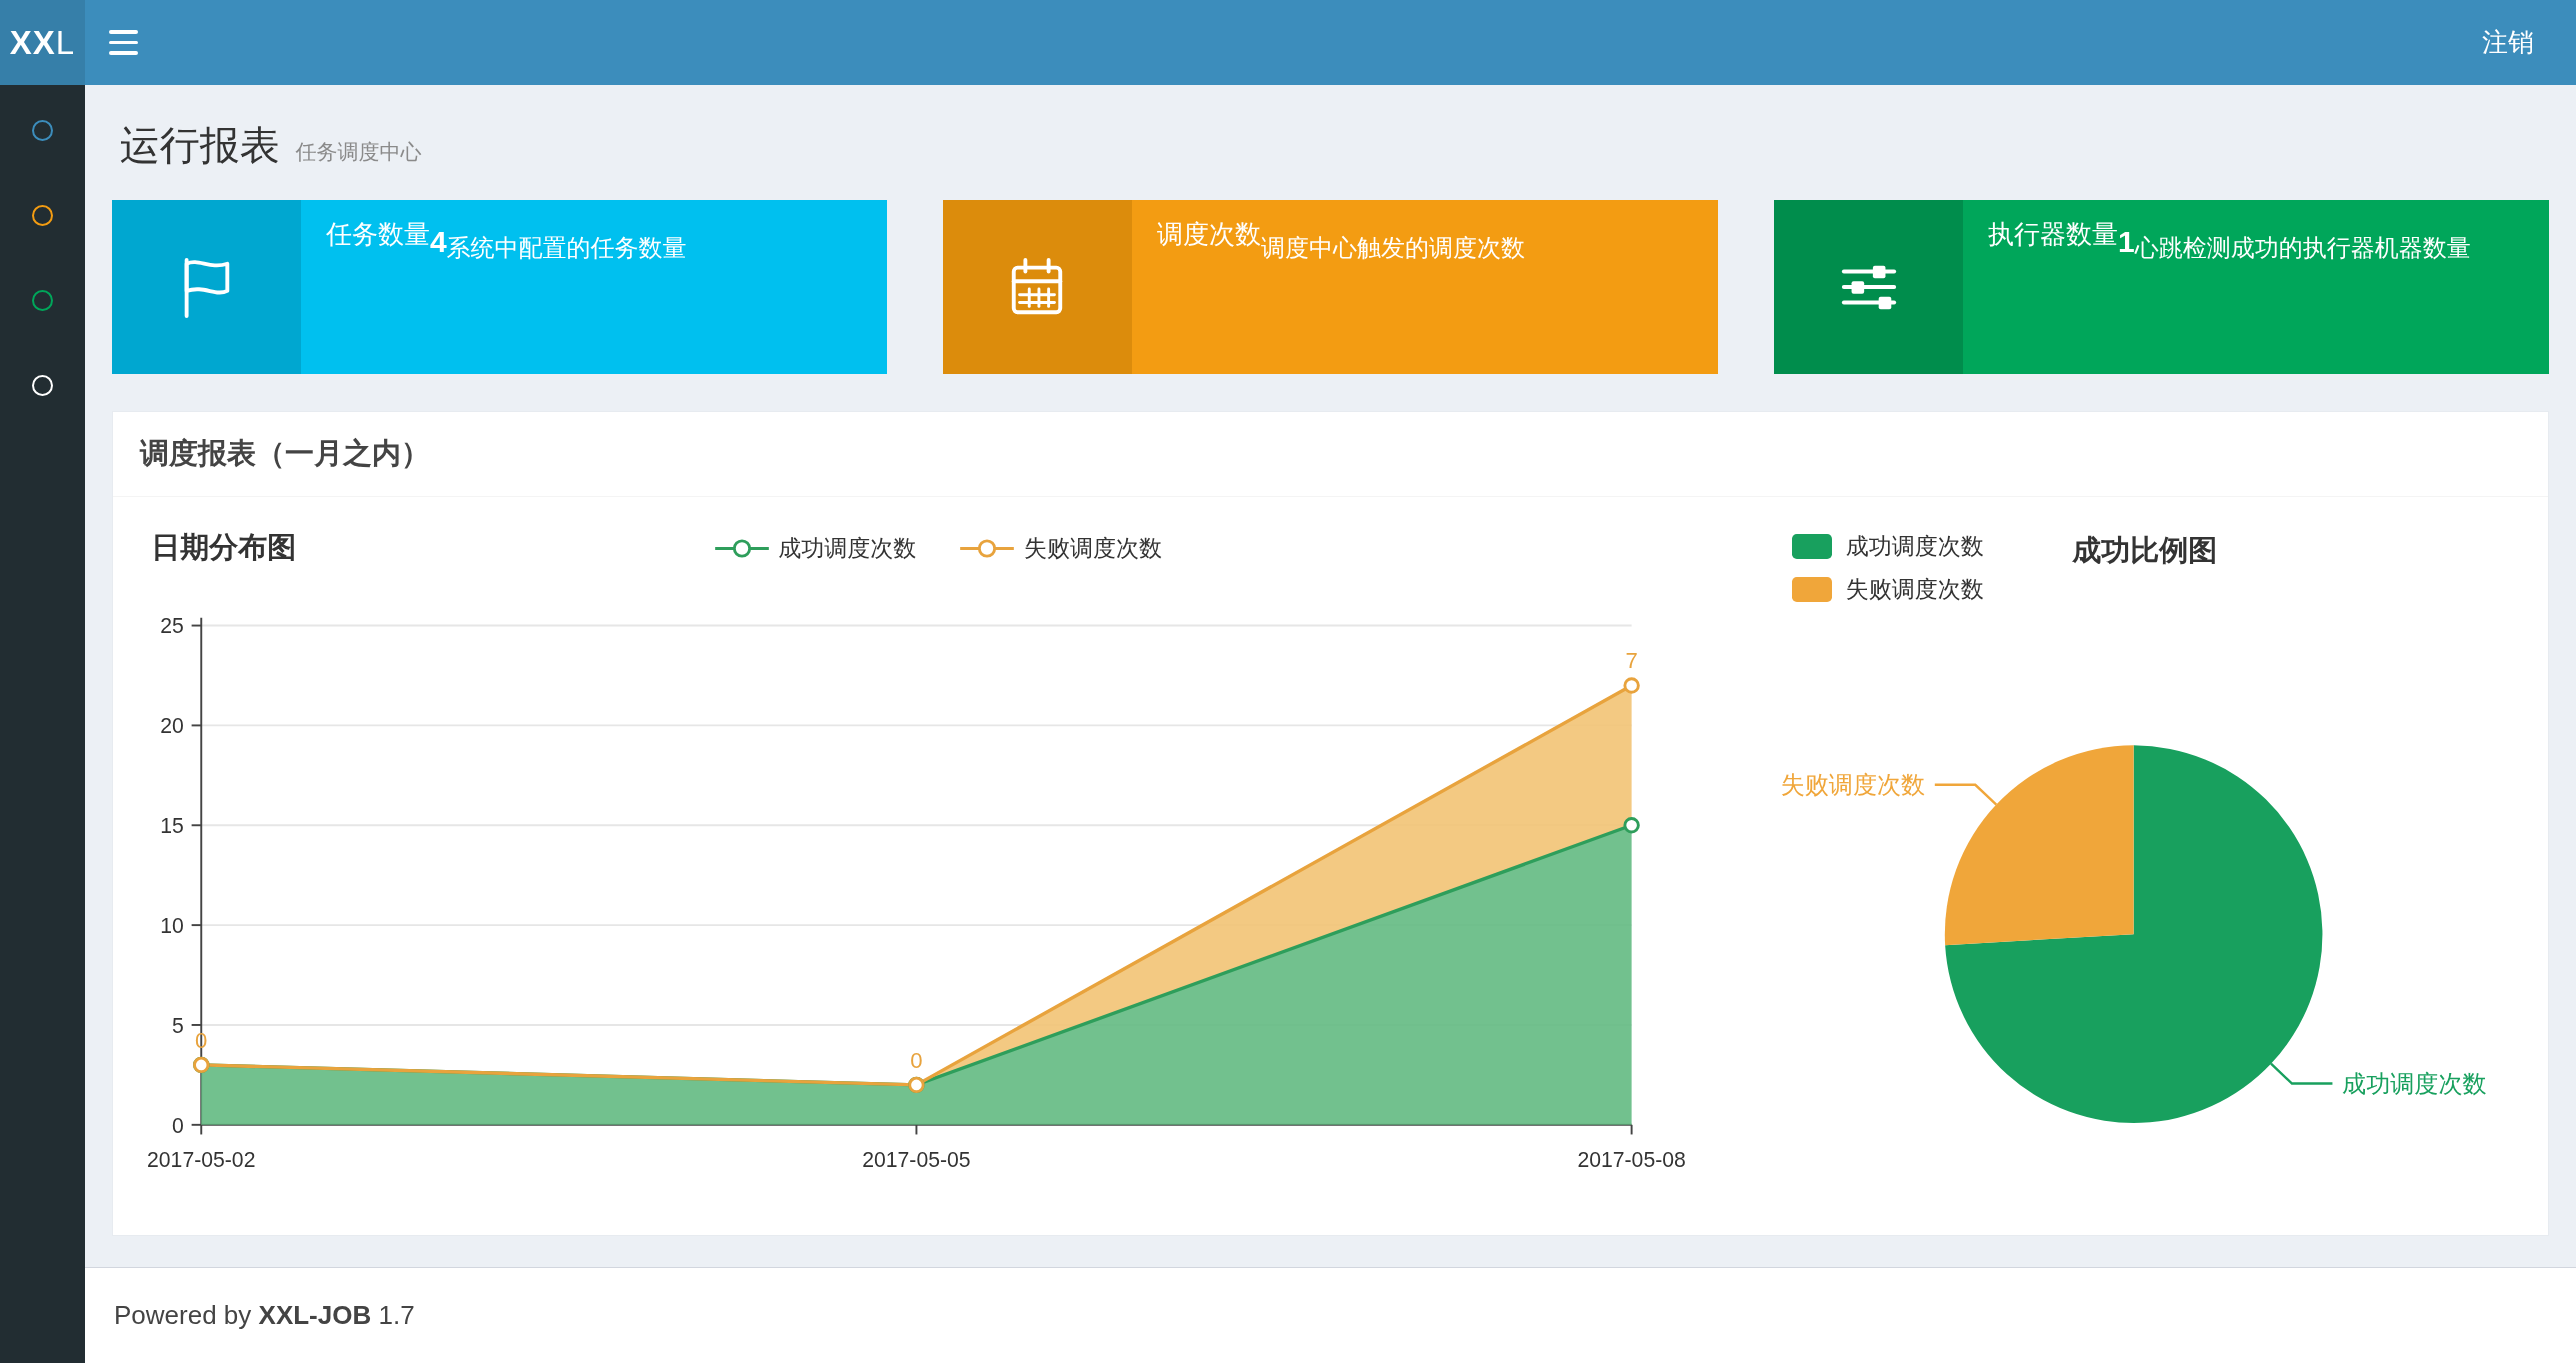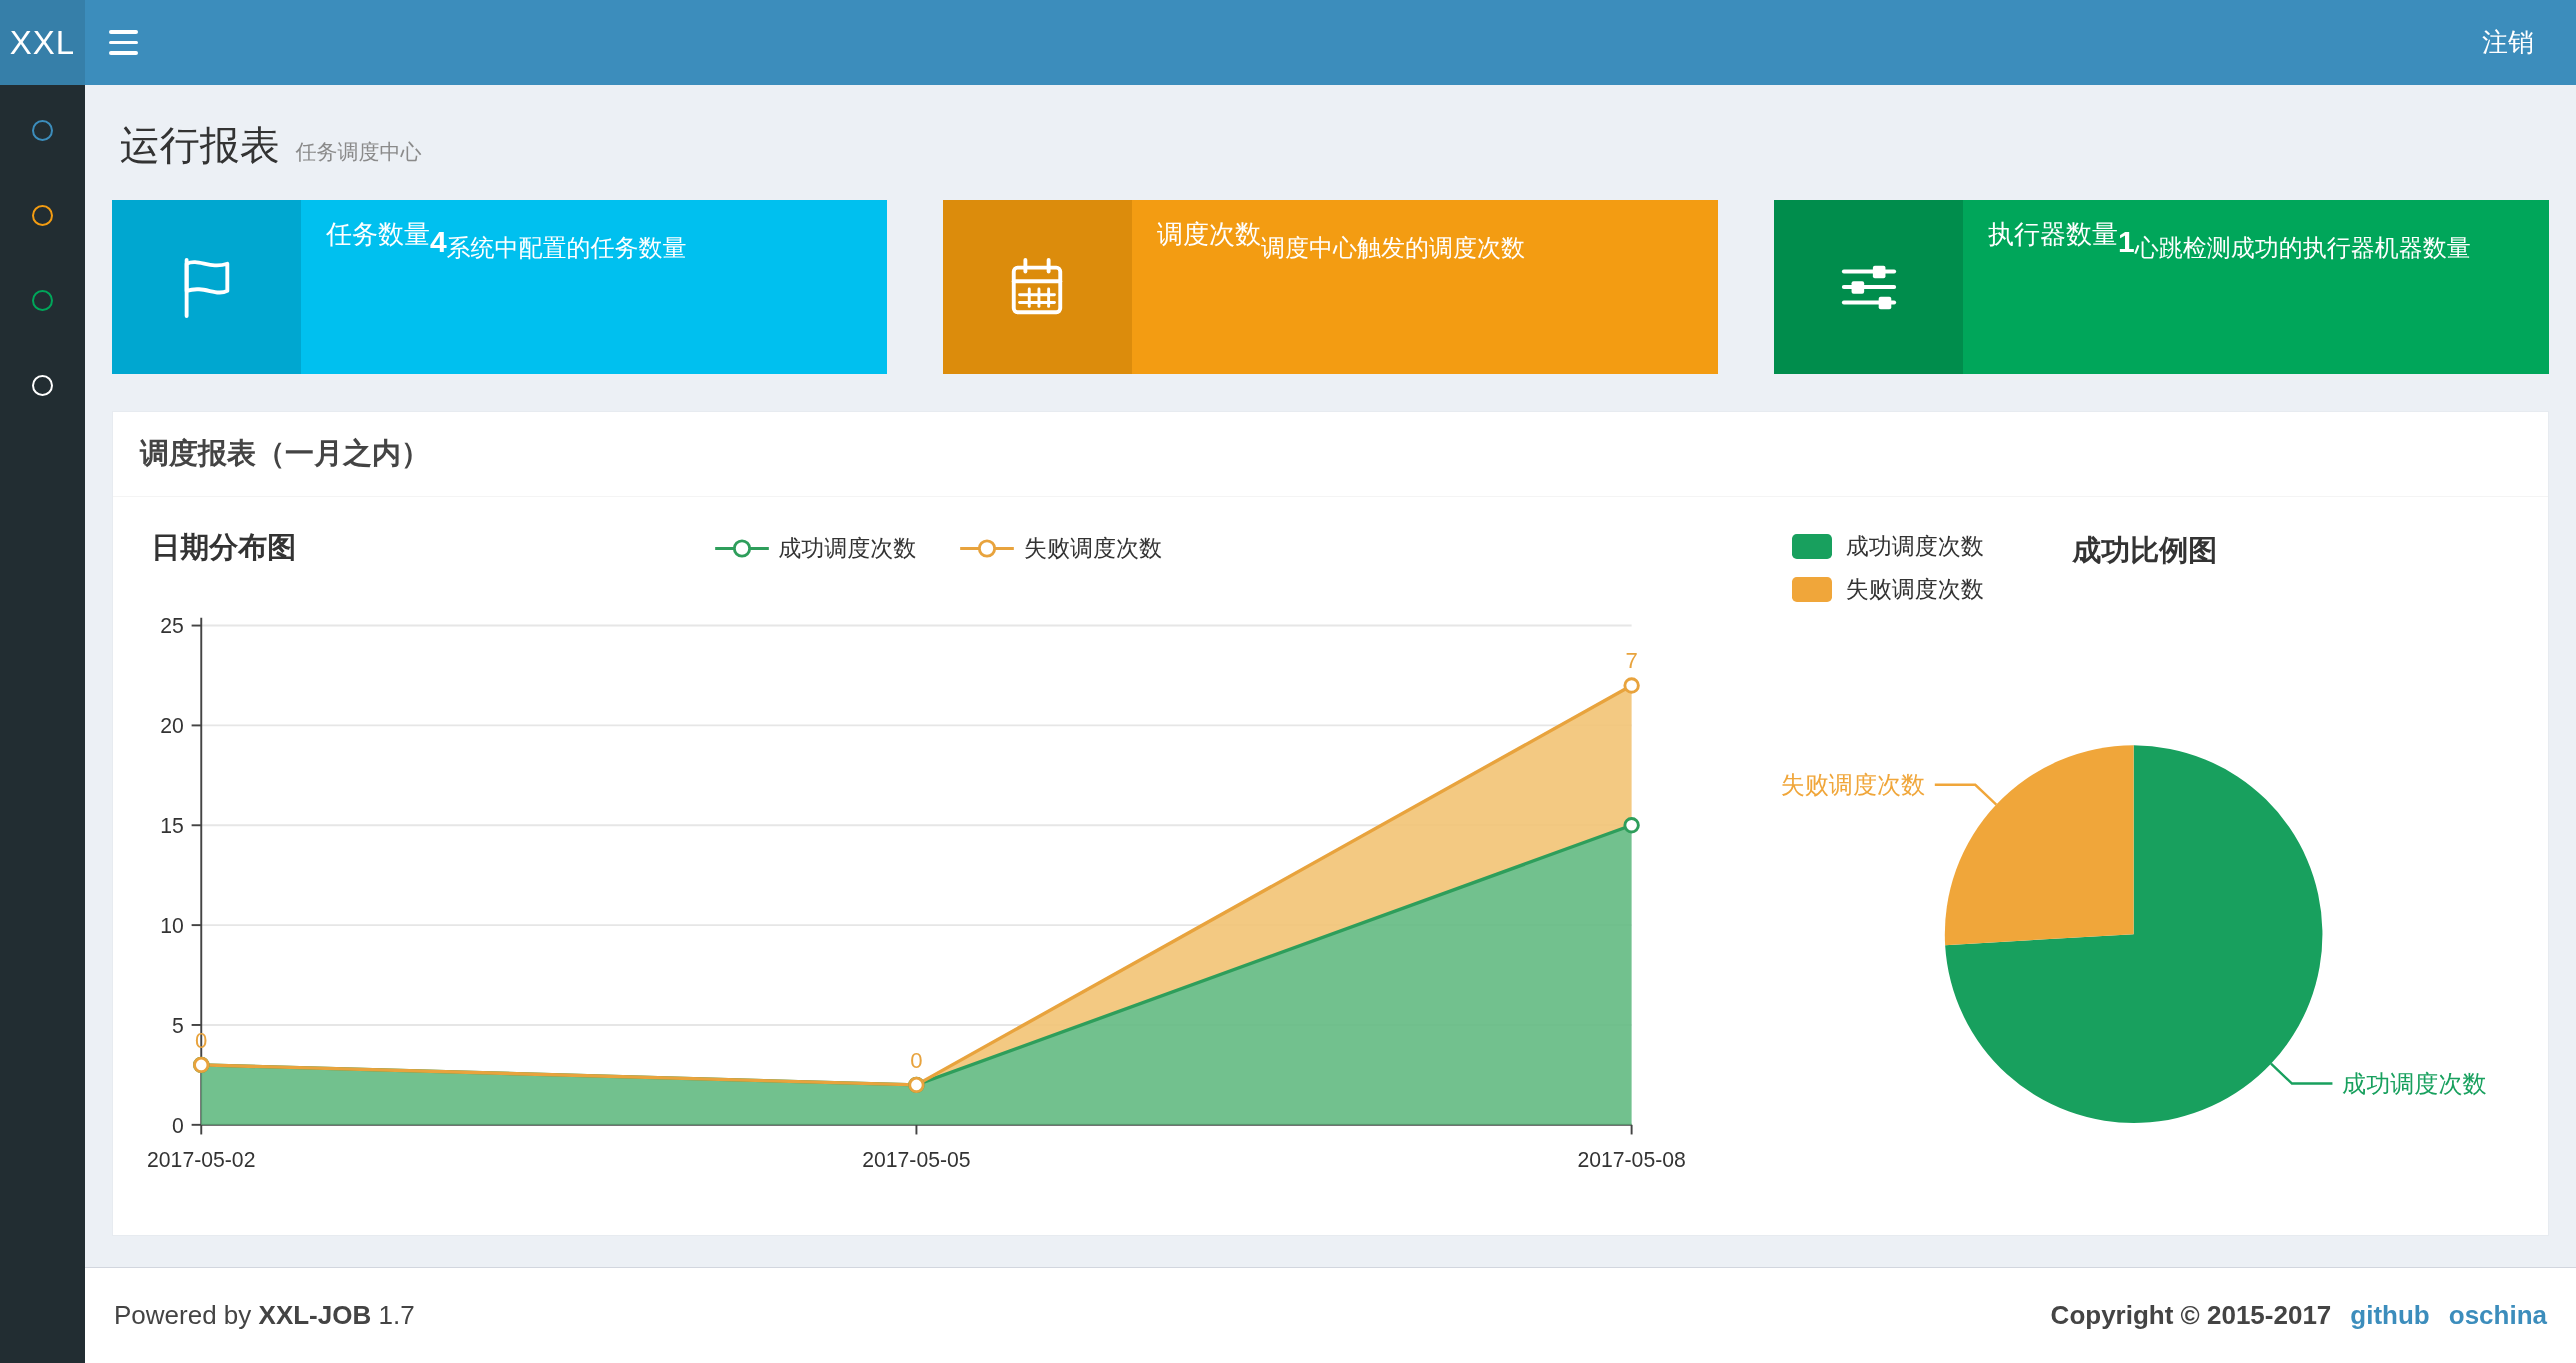--- a/index.html
+++ b/index.html
@@ -9,21 +9,21 @@
     width:2576px; height:1363px; overflow:hidden;
     font-family:"Liberation Sans","DejaVu Sans",sans-serif;
     background:#ecf0f5; color:#333;
   }
   svg { font-family:inherit; }
 
   
   .navbar { position:fixed; top:0; left:0; right:0; height:85px; background:#3c8dbc; display:flex; z-index:20; }
   .logo { width:85px; background:#367fa9; color:#fff; display:flex; align-items:center; justify-content:center;
           font-size:33px; letter-spacing:1px; cursor:pointer; }
-  .logo b { font-weight:400;text-align:right; }
+  .logo b { font-weight:700;text-align:right; }
   .logo span { font-weight:300; }
   .navbar-main { flex:1; display:flex; align-items:center; justify-content:space-between; padding-right:42px; }
   .hamburger { width:77px; height:85px; display:flex; flex-direction:column; align-items:center; justify-content:center; gap:6.7px; cursor:pointer; }
   .hamburger .bar { width:29px; height:3.9px; background:#fff; border-radius:1.9px; }
   .logout { color:#fff; font-size:26px; cursor:pointer; }
 
   
   .sidebar { position:fixed; top:85px; left:0; bottom:0; width:85px; background:#222d32; padding-top:35px; z-index:15; }
   .dot { display:block; width:21px; height:21px; border-radius:50%; border:2.9px solid #fff; margin:0 auto 64px; cursor:pointer; }
 
@@ -253,19 +253,14 @@
   </section>
 
 </main>
 
 <footer class="footer">
   <div>
     <span>Powered by</span>
     <b>XXL-JOB</b>
     <span>1.7</span>
   </div>
-  <div class="footer-right">
-    <b>Copyright © 2015-2017</b>
-    <a class="footer-link" style="color: rgb(60, 141, 188);">github</a>
-    <a class="footer-link" style="color: rgb(60, 141, 188);">oschina</a>
-  </div>
 </footer>
 
 
 </body></html>

